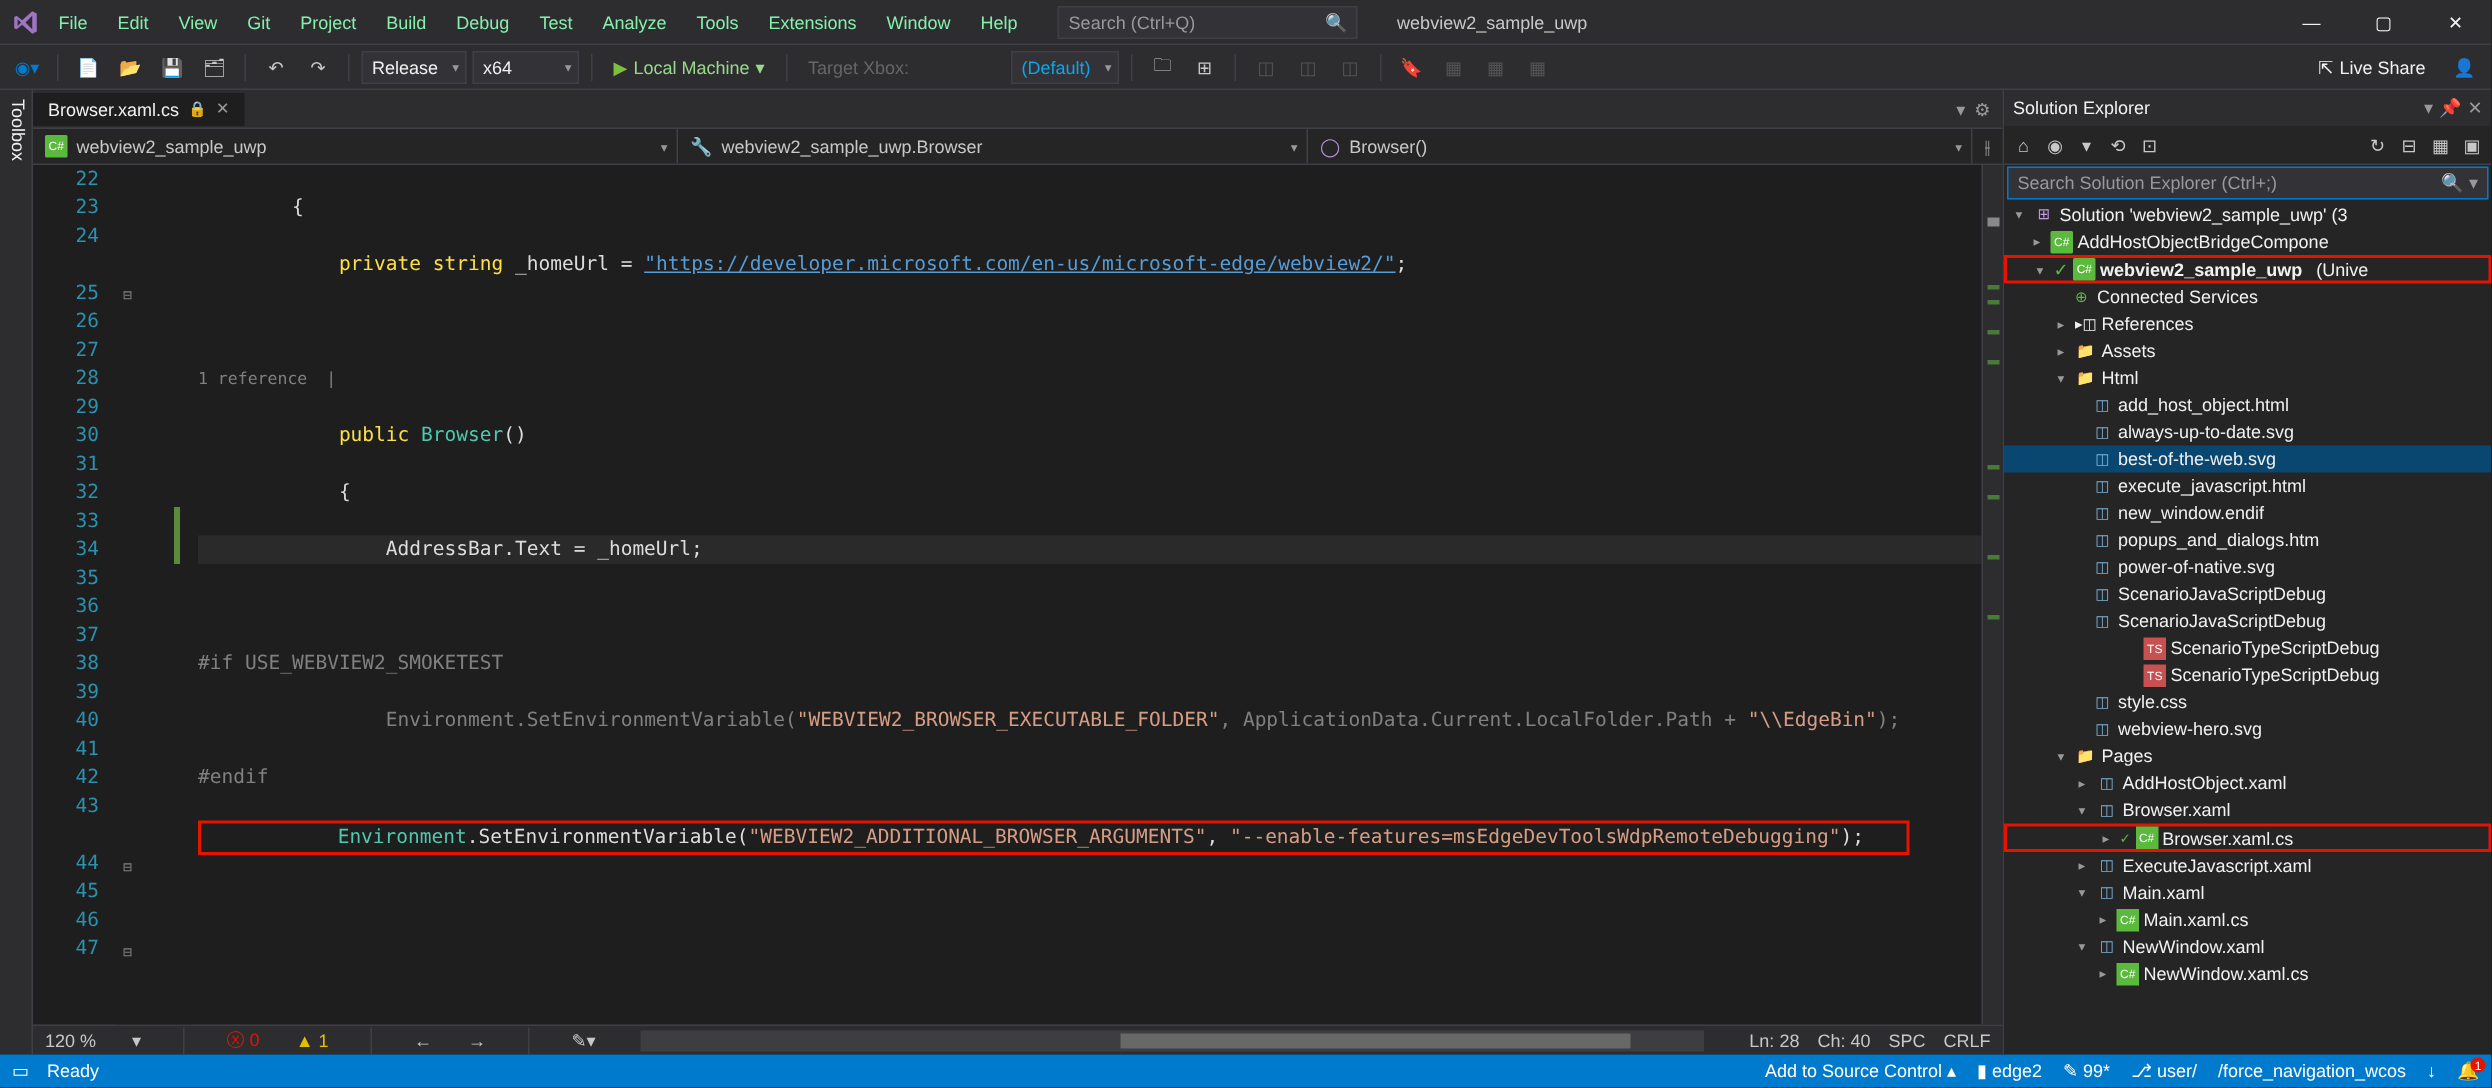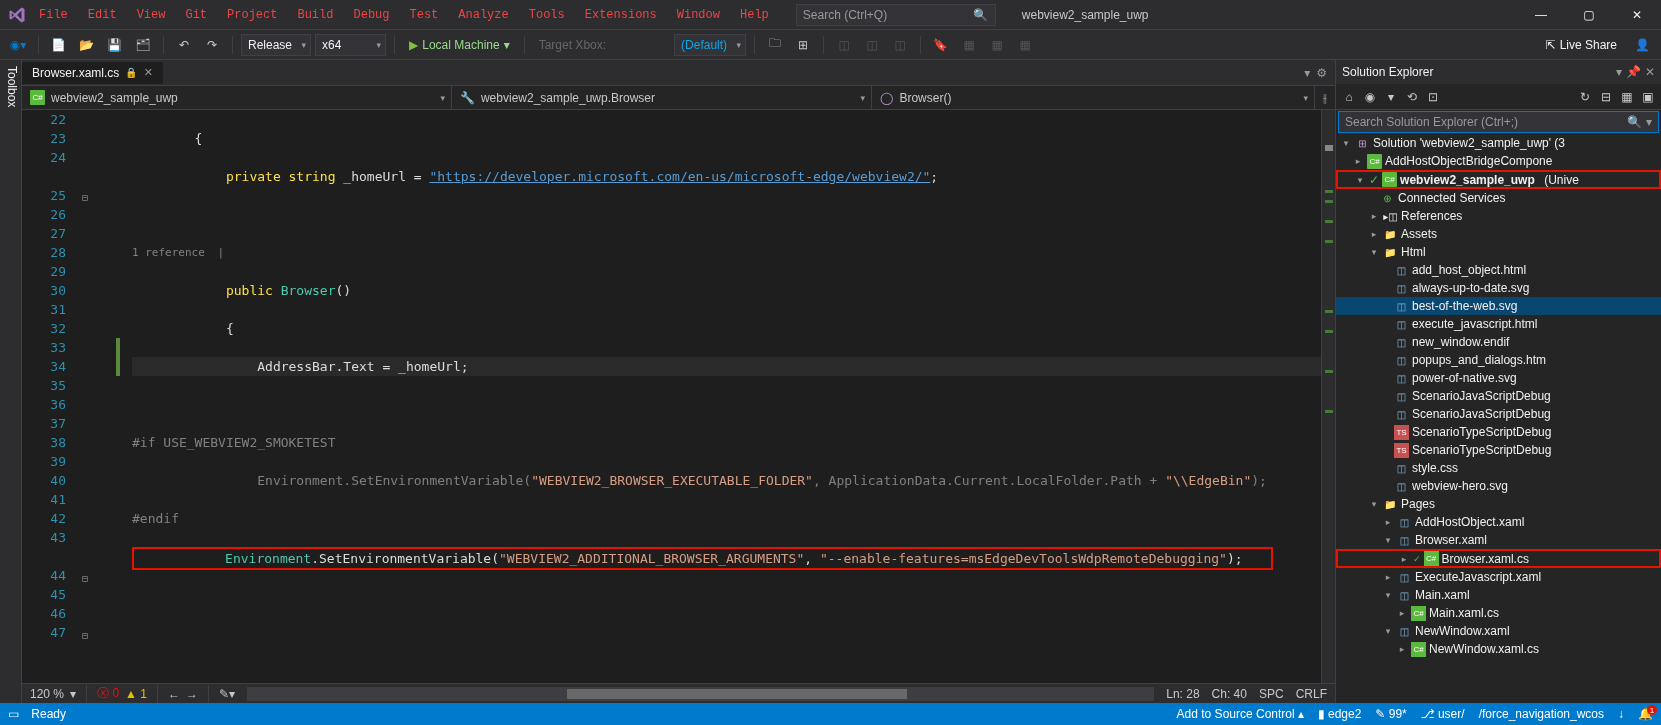--- a/index.html
+++ b/index.html
@@ -21,21 +21,21 @@
   align-items: center;
   padding: 0 4px;
   border-bottom: 1px solid #3f3f46;
 }
 .vs-logo {
   width: 26px; height: 26px;
   display: flex; align-items: center; justify-content: center;
   color: #a074c4;
 }
 .menu-items { display: flex; gap: 2px; }
-.menu-item { padding: 4px 9px; color: #ef4444; cursor: pointer; font-size:12px;font-family:Liberation Mono, monospace;}
+.menu-item { padding: 4px 9px; color: #86efac; cursor: pointer; font-size:12px;}
 .search-box {
   margin-left: 18px;
   background: #333337;
   border: 1px solid #3f3f46;
   width: 200px;
   height: 22px;
   display: flex;
   align-items: center;
   padding: 0 6px;
   color: #999;
@@ -130,26 +130,26 @@
 .tree-item.hl{border:2px solid #e51400;height:19px;}
 .exp{width:12px;color:#999;font-size:9px;text-align:center;}
 .ficon{width:15px;height:15px;display:inline-flex;align-items:center;justify-content:center;font-size:10px;}
 .sln{color:#c199e0;}
 .csproj{background:#5bb93e;color:#fff;font-size:8px;padding:0 1px;border-radius:1px;}
 .folder{color:#dcb67a;}
 .xaml{color:#7cb3d9;}
 .html-f{color:#7cb3d9;}
 .svg-f{color:#7cb3d9;}
 .css-f{color:#7cb3d9;}
-.ts-f{background:#c75050;color:#fff;font-size:8px;padding:0 1px;}
+.ts-f{background:#c75050;color:#fff;font-size:8px;padding:0 1px;margin-left:35px;}
 .cs-f{background:#5bb93e;color:#fff;font-size:8px;padding:0 1px;}
 .bold{font-weight:bold;}
 .status-bar{height:22px;background:#007acc;color:#fff;display:flex;align-items:center;padding:0 8px;font-size:12px;gap:12px;}
 .status-right{margin-left:auto;display:flex;gap:14px;align-items:center;}
-.zoom-bar{height:20px;background:#2d2d30;display:flex;align-items:center;padding:0 8px;font-size:12px;color:#c8c8c8;gap:6px;border-top:1px solid #3f3f46;}
+.zoom-bar{height:20px;background:#2d2d30;display:flex;align-items:center;padding:0 8px;font-size:12px;color:#c8c8c8;gap:24px;border-top:1px solid #3f3f46;}
 .zoom-right{margin-left:auto;display:flex;gap:12px;}
 .err-icon{color:#e51400;}
 .warn-icon{color:#e5c000;}
 .hscroll{height:14px;background:#3e3e42;position:relative;}
 .hscroll .thumb{position:absolute;left:320px;top:2px;height:10px;width:340px;background:#686868;}
 a.link{color:#569cd6;text-decoration:underline;}
 .notif{position:relative;}
 .notif::after{content:"1";position:absolute;top:-2px;right:-4px;background:#e51400;color:#fff;border-radius:50%;font-size:8px;width:10px;height:10px;display:flex;align-items:center;justify-content:center;}
 .margin-collapse{position:absolute;left:6px;color:#808080;font-size:10px;}
 .green-bar{position:absolute;left:40px;width:4px;background:#5b8a3a;}

